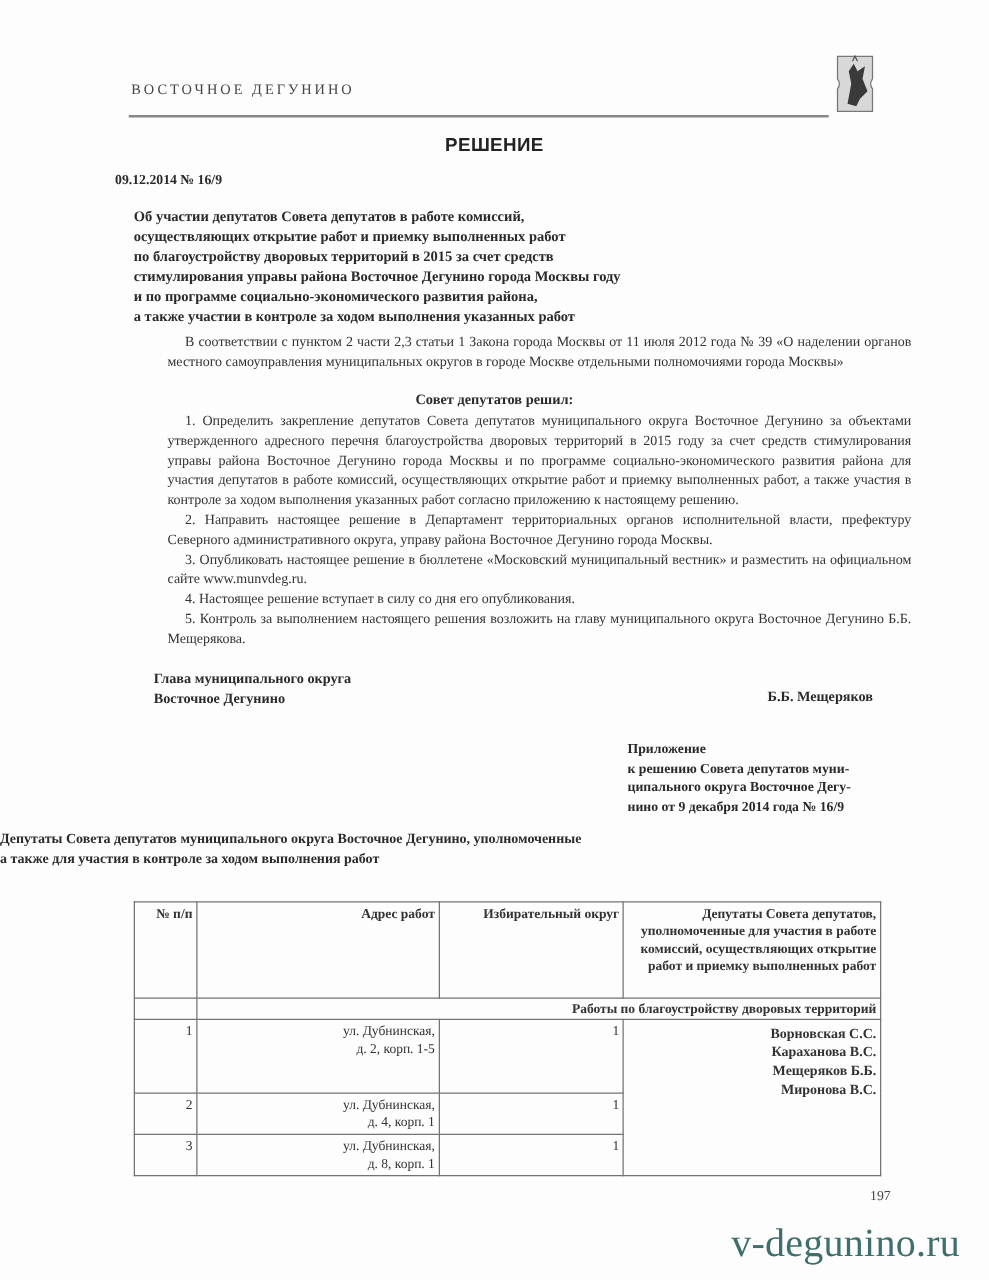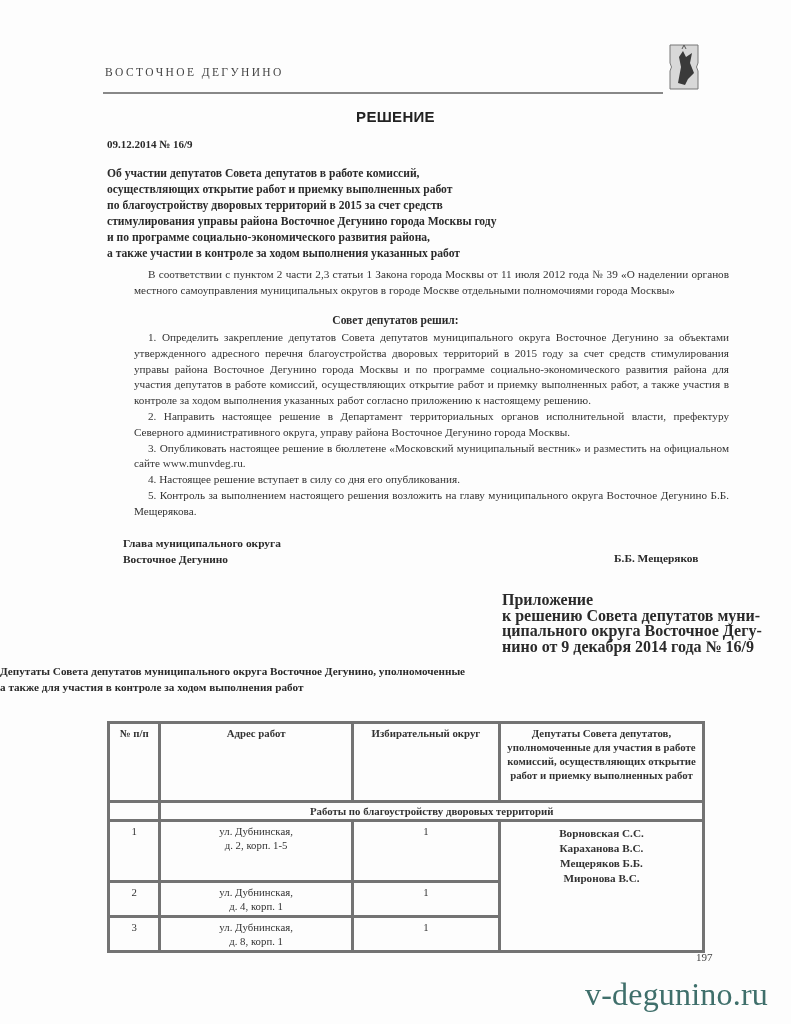--- a/index.html
+++ b/index.html
@@ -2,35 +2,35 @@
 <html><head>
 <meta charset="utf-8">
 <style>
   html, body { margin:0; padding:0; background:#ffffff; }
   body { width:791px; height:1024px; position:relative; overflow:hidden; font-family:"DejaVu Serif", "Liberation Serif", serif; color:#2a2a2a; }
   .page { position:absolute; left:0; top:0; width:791px; height:1024px; background:#fdfdfd; }
   .header-title { position:absolute; left:105px; top:66px; font-family:"Liberation Serif", serif; font-size:11.5px; letter-spacing:2.4px; color:#444; }
   .header-rule { position:absolute; left:103px; top:92px; width:560px; height:2px; background:#888; }
   .emblem { position:absolute; left:668px; top:43px; width:32px; height:48px; }
   .doc-title { position:absolute; left:0; width:791px; top:108px; text-align:center; font-family:"Liberation Sans", sans-serif; font-weight:bold; font-size:15px; color:#222; letter-spacing:0.3px; }
-  .doc-number { position:absolute; left:107px; top:138px; font-size:11px; font-weight:bold; font-family:"Liberation Serif", serif; }
+  .doc-number { position:absolute; left:92px; top:138px; font-size:11px; font-weight:bold; font-family:"Liberation Serif", serif; }
   .subject { position:absolute; left:107px; top:166px; font-family:"Liberation Serif", serif; font-weight:bold; font-size:11.6px; line-height:16px; }
   .subject div { white-space:nowrap; }
   .body-text { position:absolute; left:107px; width:595px; font-family:"Liberation Serif", serif; font-size:11.2px; line-height:15.8px; text-align:justify; color:#333;margin-left:27px; }
   .p-intro { top:267px; text-indent:14px; }
   .council { position:absolute; left:0; width:791px; top:314px; text-align:center; font-family:"Liberation Serif", serif; font-weight:bold; font-size:11.5px; }
   .points { top:330px; }
   .points p { margin:0; text-indent:14px; }
   .sign-left { position:absolute; left:123px; top:536px; font-family:"Liberation Serif", serif; font-weight:bold; font-size:11.4px; line-height:15.5px; }
   .sign-right { position:absolute; left:614px; top:552px; font-family:"Liberation Serif", serif; font-weight:bold; font-size:11.4px; }
-  .appendix { position:absolute; left:502px; top:592px; font-family:"Liberation Serif", serif; font-weight:bold; font-size:16px; line-height:15.6px; }
+  .appendix { position:absolute; left:502px; top:592px; font-family:"Liberation Serif", serif; font-weight:bold; font-size:11px; line-height:15.6px; }
   .appendix div { white-space:nowrap; }
   .tbl-title { position:absolute; left:0; width:659px; top:664px; text-align:left; font-family:"Liberation Serif", serif; font-weight:bold; font-size:11.2px; line-height:15.6px; }
   table.grid { position:absolute; left:107px; top:721px; width:598px; border-collapse:collapse; font-family:"Liberation Serif", serif; font-size:10.8px; color:#333; }
-  table.grid td, table.grid th { border:3px solid #737373; vertical-align:top; text-align:center; padding:2px 3px; line-height:14px; }
+  table.grid td, table.grid th { border:1px solid #737373; vertical-align:top; text-align:right; padding:2px 3px; line-height:14px; }
   table.grid th { font-weight:bold; height:72px; }
   table.grid td.section { font-weight:bold; height:12px; padding:1px 3px; }
   table.grid td.deps { font-weight:bold; font-size:11.2px; line-height:15px; padding-top:4px; }
   .col-num { width:36px; }
   .col-addr { width:160px; }
   .col-dist { width:120px; }
   .col-deps { width:170px; }
   .row1 td { height:54px; }
   .row2 td, .row3 td { height:26px; }
   .page-number { position:absolute; left:696px; top:951px; font-family:"Liberation Serif", serif; font-size:11px; color:#444; }

